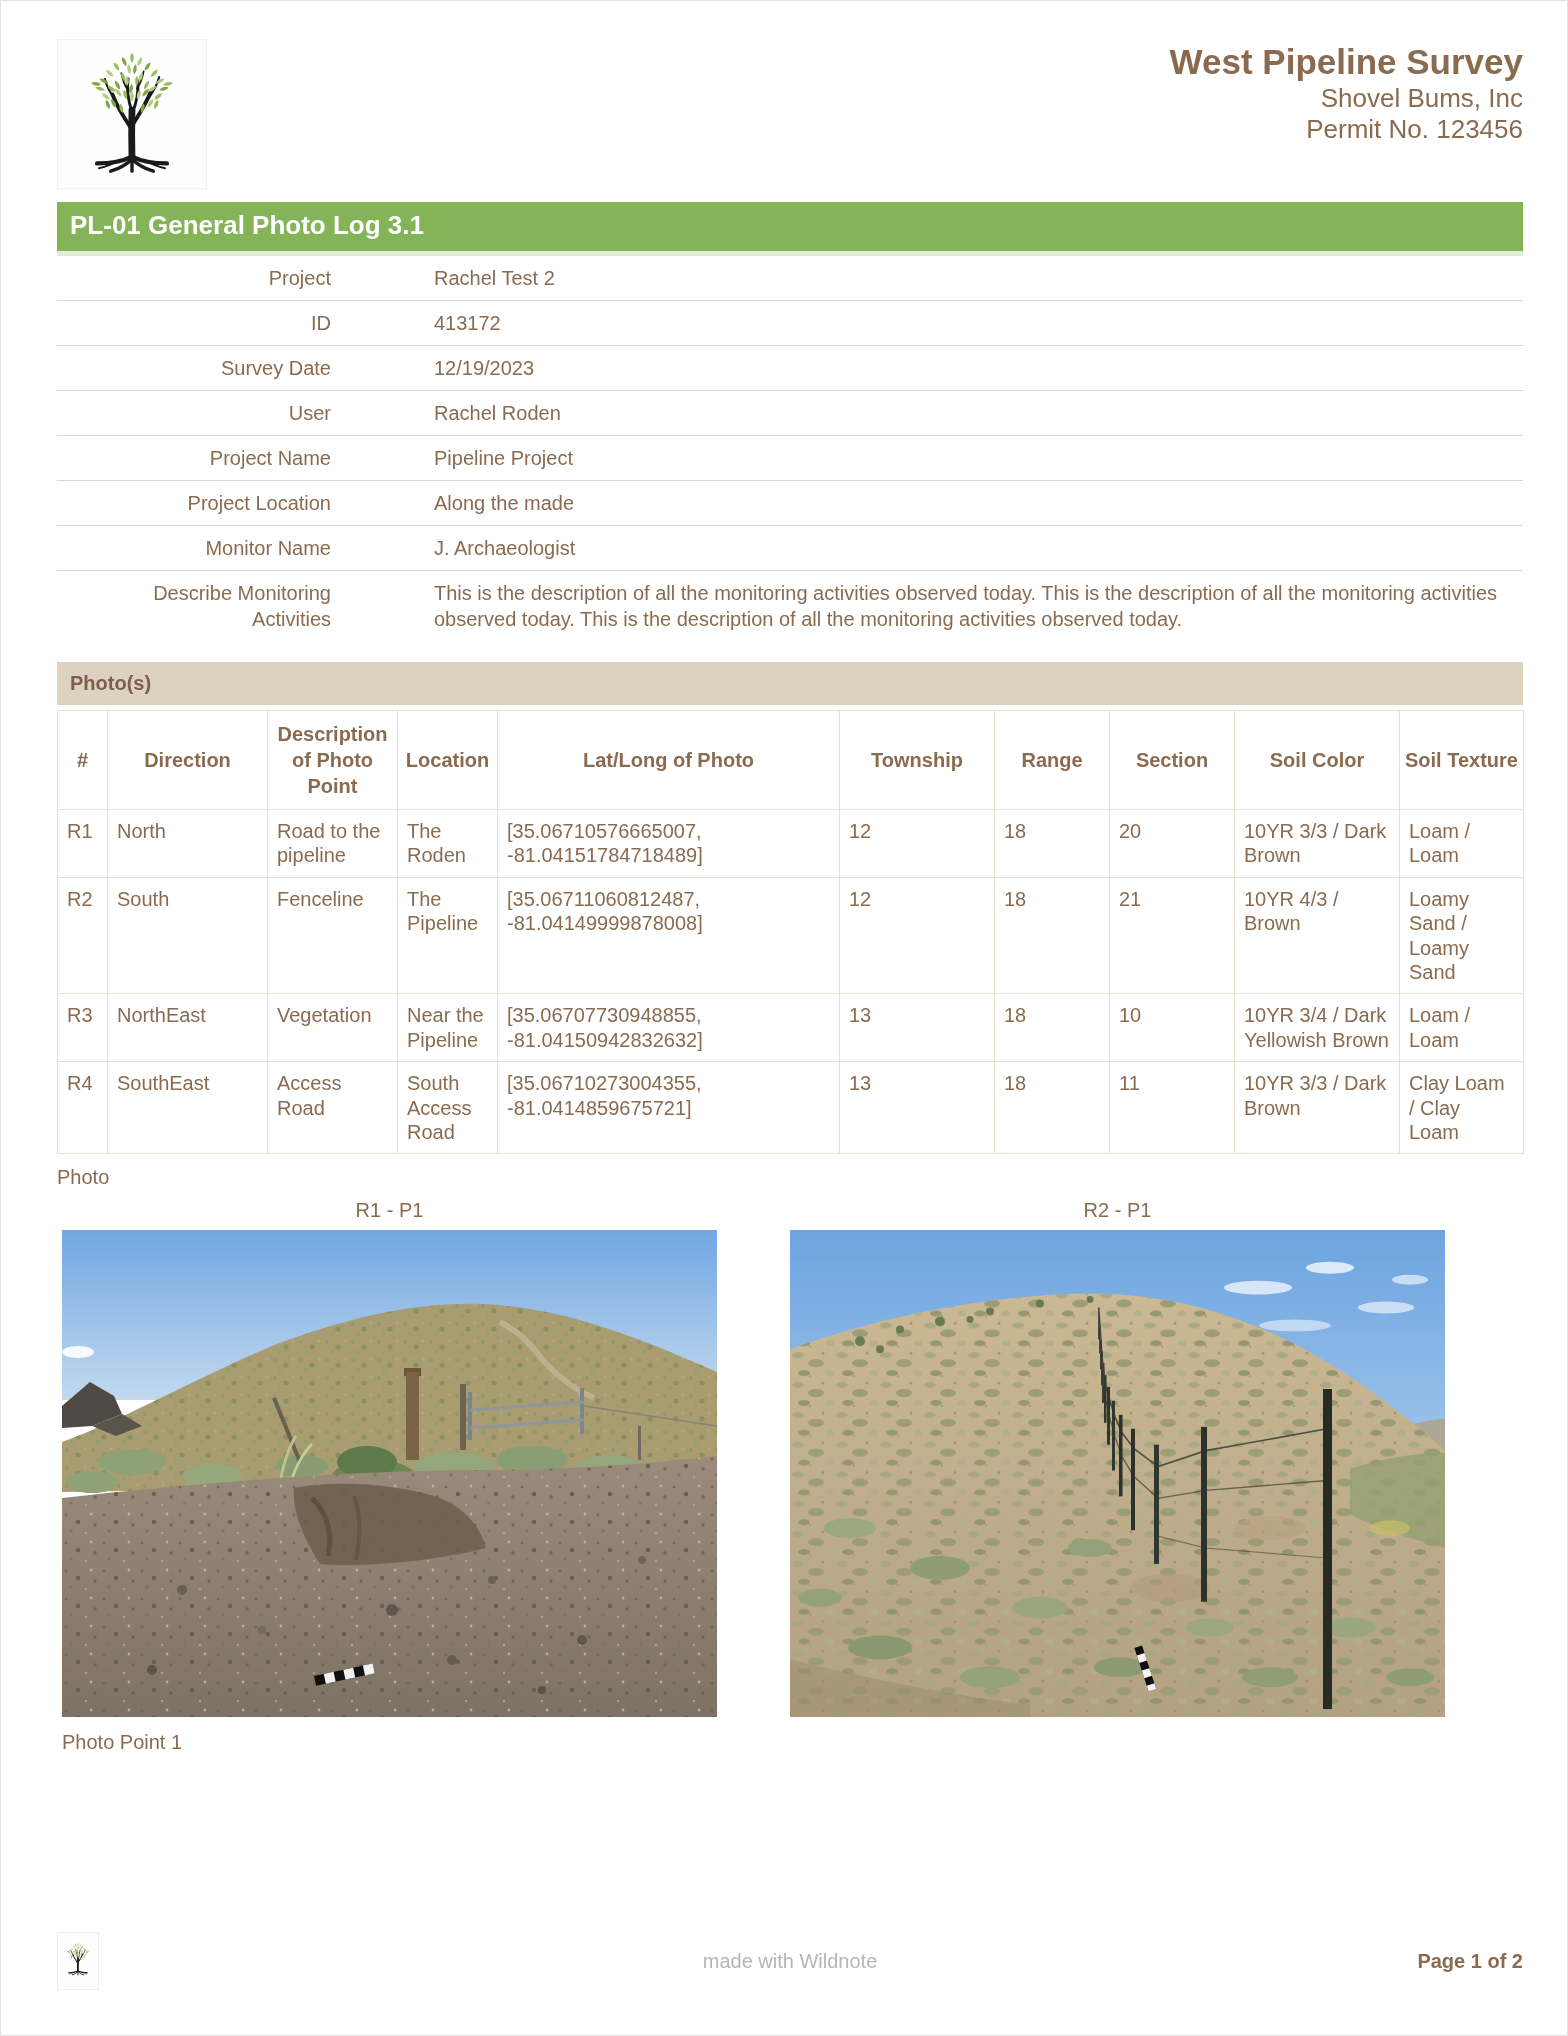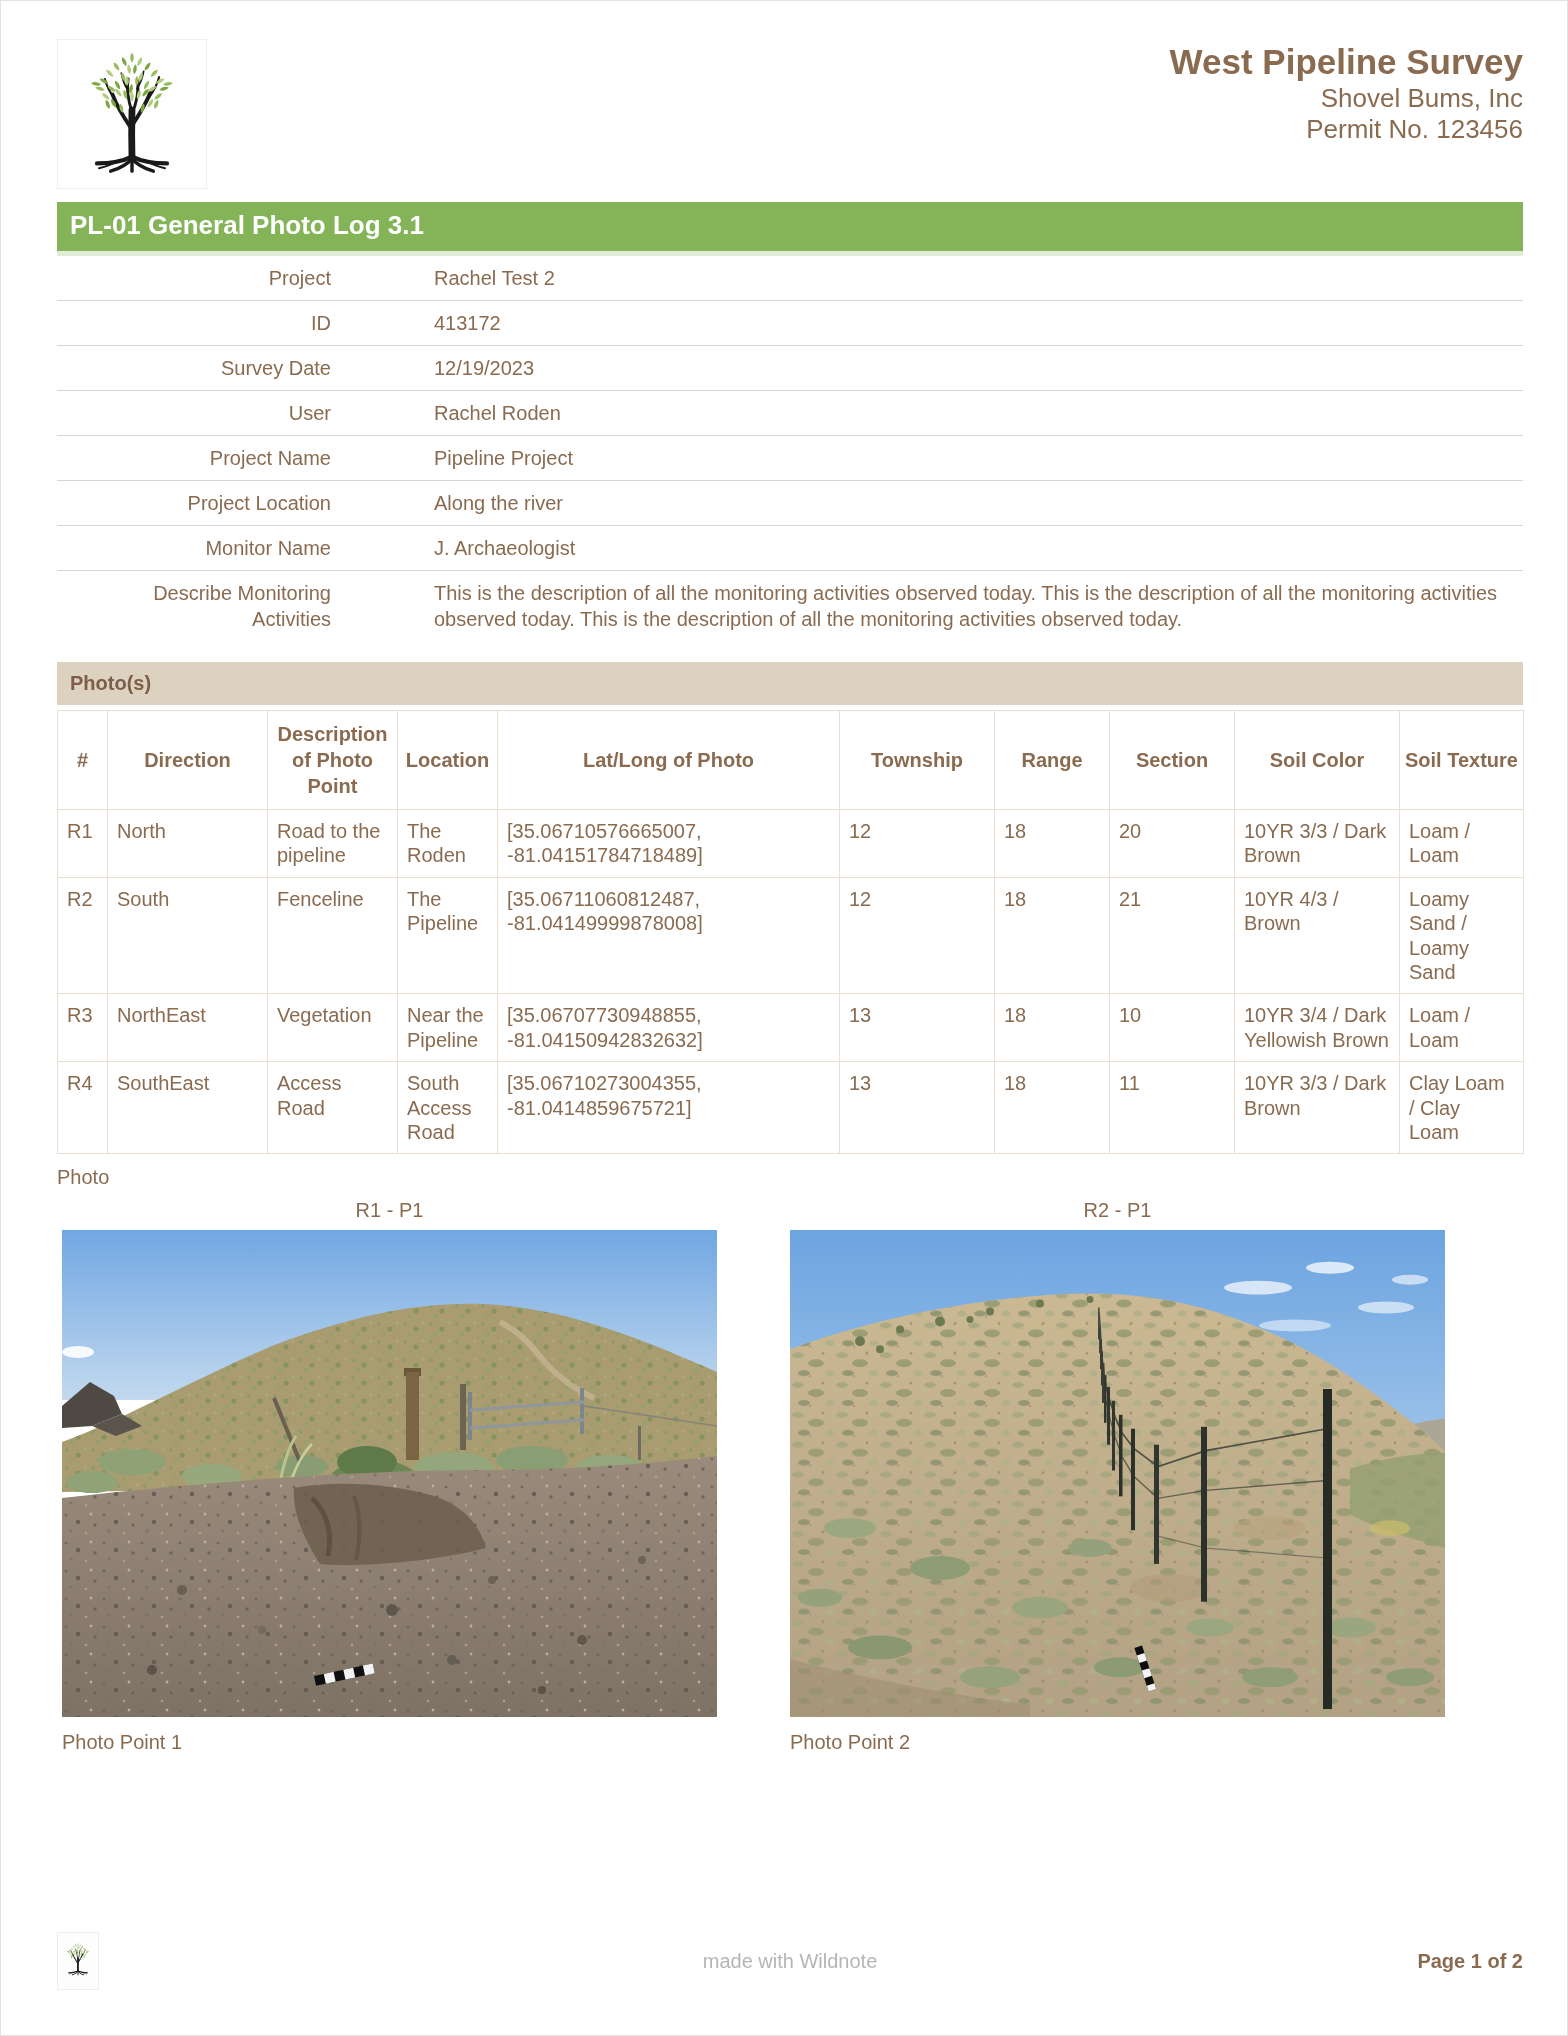--- a/index.html
+++ b/index.html
@@ -184,21 +184,21 @@
       <div class="kv-row">
         <div class="kv-label">
             <span>Project Name</span>
           </div>
         <div class="kv-value">Pipeline Project</div>
       </div>
       <div class="kv-row">
         <div class="kv-label">
             <span>Project Location</span>
           </div>
-        <div class="kv-value">Along the river</div>
+        <div class="kv-value">Along the made</div>
       </div>
       <div class="kv-row">
         <div class="kv-label">
             <span>Monitor Name</span>
           </div>
         <div class="kv-value">J. Archaeologist</div>
       </div>
       <div class="kv-row last">
         <div class="kv-label">
             <span>Describe Monitoring Activities</span>
@@ -451,21 +451,20 @@
             <rect x="308" y="78" width="1.6" height="20" fill="#484d44"></rect>
             <g transform="translate(352,418) rotate(72)">
               <rect width="46" height="8" fill="#0e0e0e"></rect>
               <rect x="8" width="8" height="8" fill="#f4f4f4"></rect>
               <rect x="24" width="8" height="8" fill="#f4f4f4"></rect>
               <rect x="40" width="6" height="8" fill="#f4f4f4"></rect>
             </g>
             <path d="M0,490 L0,432 C80,452 160,468 240,478 L240,490 Z" fill="#9b8b70" opacity=".5"></path>
           </svg>
         </div>
-        <div class="photo-caption">Photo Point 2</div>
       </div>
     </div>
   </div>
 
   <div class="footer">
     <div class="footer-logo">
       <span>
         <svg viewBox="0 0 100 132" width="26" height="36">
             <use href="#treeLogo"></use>
           </svg>

